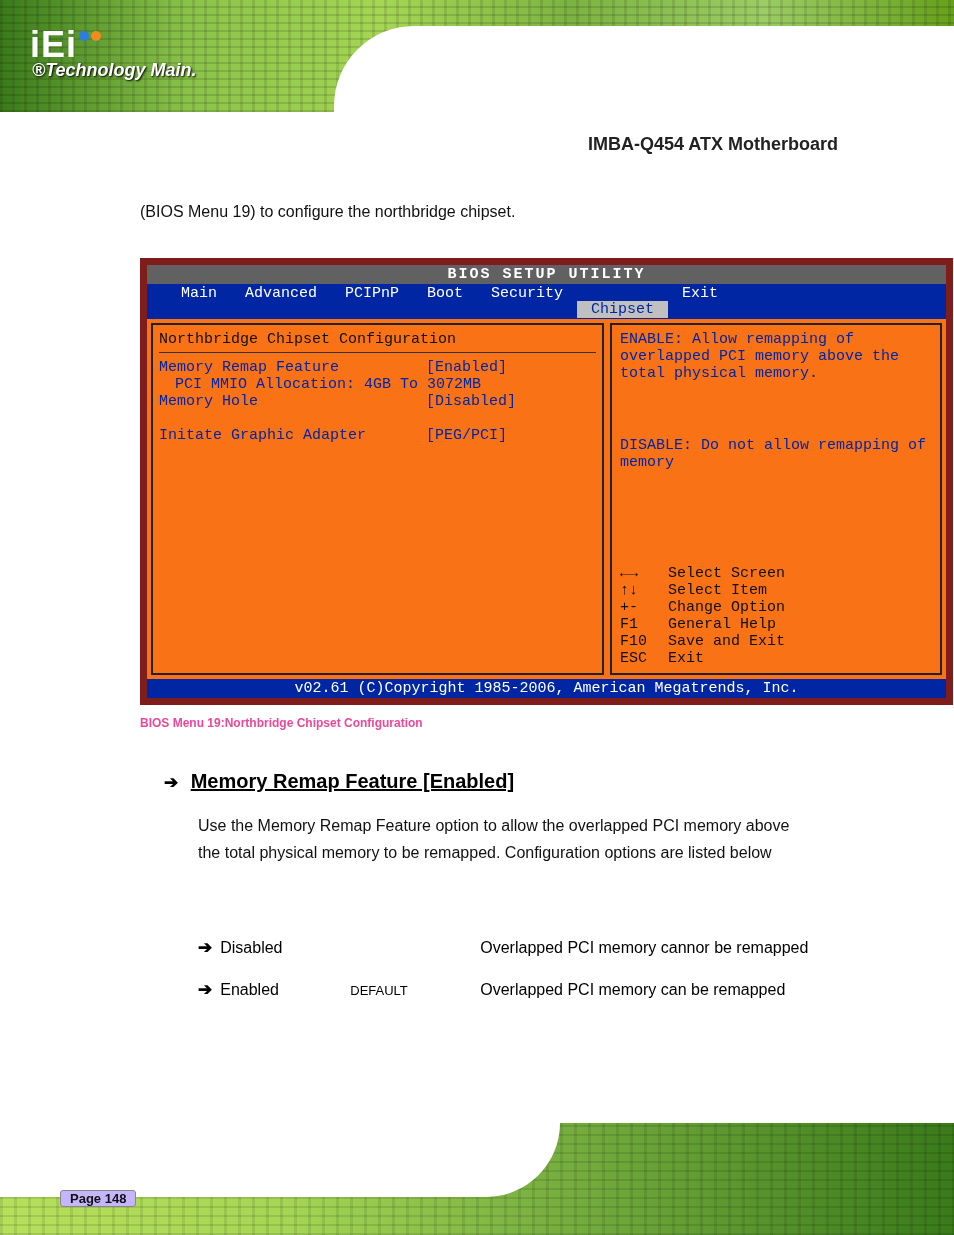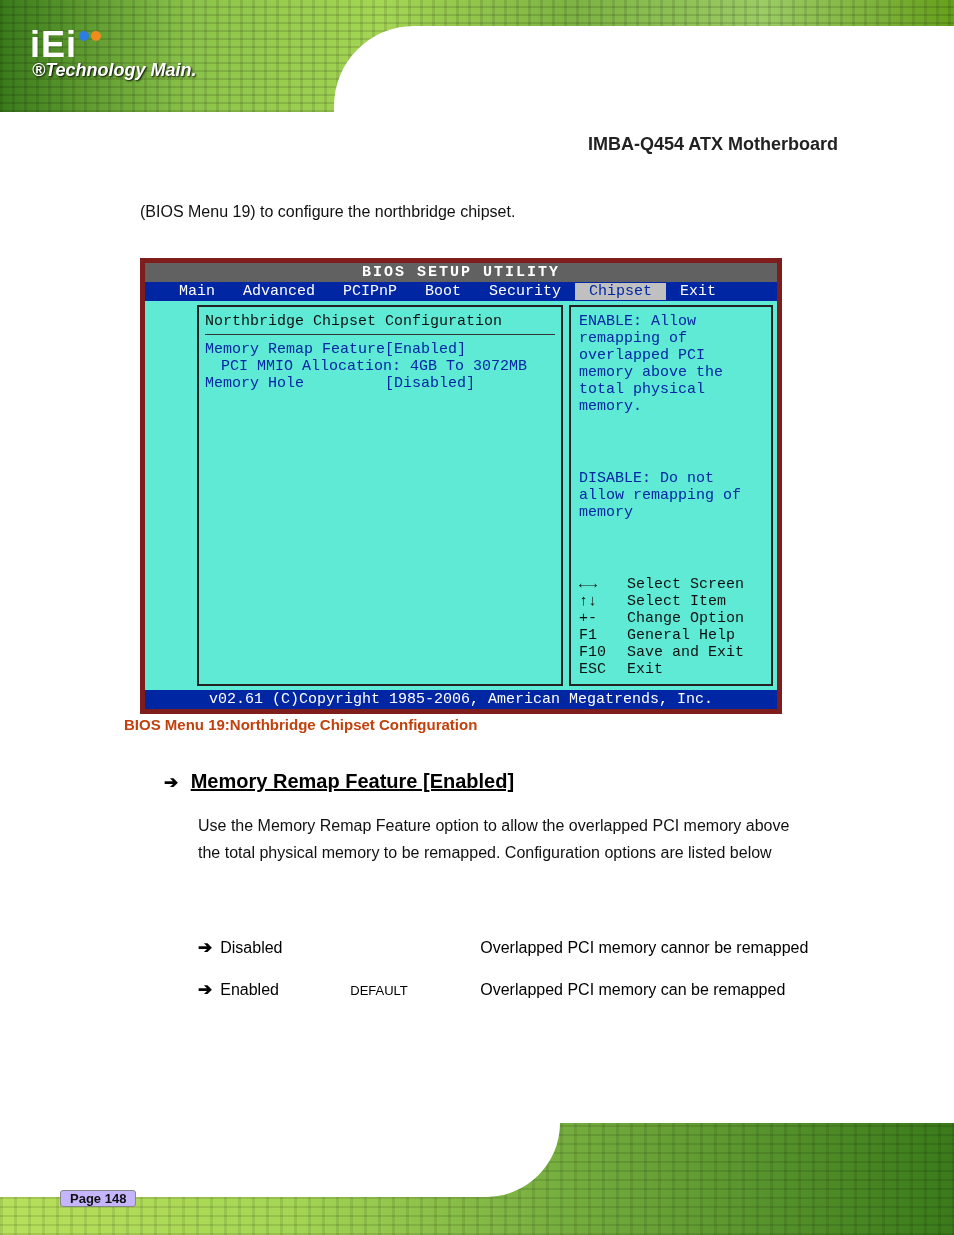--- a/index.html
+++ b/index.html
@@ -73,46 +73,45 @@
     position: absolute;
     left: 140px;
     top: 203px;
     font-size: 16px;
     color: #111;
   }
   .bios-box {
     position: absolute;
     left: 140px;
     top: 258px;
-    width: 642px;
-    background: #5eead4;
+    width: 813px;
+    background: #f97316;
     font-family: "Courier New", monospace;
     font-size: 15px;
-    border: 5px solid #7f1d1d;
+    border: 7px solid #7f1d1d;
   }
   .bios-title {
     background: #616161;
     color: #fff;
     text-align: center;
     padding: 1px 0;
     font-weight: bold;
     letter-spacing: 2px;
   }
   .bios-tabs {
     background: #0026a3;
     color: #fff;
     display: flex;
     padding: 1px 20px;
   }
   .bios-tab { padding: 0 14px; }
-  .bios-tab.active { background: #c0c0c0; color: #0026a3; }
+  .bios-tab.active { background: #c0c0c0; color: #0026a3; margin-top: 16px; }
   .bios-body {
     display: flex;
     min-height: 360px;
-    margin-left: 48px;
   }
   .bios-left {
     flex: 1.4;
     border: 2px solid #222;
     margin: 4px 3px 4px 4px;
     padding: 4px 6px;
     color: #0026a3;
   }
   .bios-left .heading { color: #111; border-bottom: 1px solid #333; padding: 2px 0 4px; margin-bottom: 6px;}
   .bios-row { display: flex; }
@@ -134,25 +133,25 @@
   .bios-right .nav-row { display:flex; }
   .bios-right .nav-row .k { width: 48px; white-space: pre;}
   .bios-footer {
     background: #0026a3;
     color: #fff;
     text-align: center;
     padding: 1px 0;
   }
   .caption {
     position: absolute;
-    left: 124px;
+    left: 140px;
     top: 716px;
-    font-size: 15px;
-    font-weight: bold;
-    color: #c2410c;
+    font-size: 12px;
+    font-weight: bold;
+    color: #ec4899;
   }
   .option-heading {
     position: absolute;
     left: 164px;
     top: 770px;
   }
   .arrow { font-size: 17px; font-weight: bold; margin-right: 8px;}
   .opt-title { font-size: 20px; font-weight: bold; text-decoration: underline; }
   .option-body {
     position: absolute;
@@ -252,20 +251,24 @@
       <div class="bios-row">
         <span class="lbl">Memory Remap Feature</span>
         <span class="val">[Enabled]</span>
       </div>
       <div class="bios-sub">PCI MMIO Allocation: 4GB To 3072MB</div>
       <div class="bios-row">
         <span class="lbl">Memory Hole</span>
         <span class="val">[Disabled]</span>
       </div>
       <div class="bios-row">&nbsp;</div>
+      <div class="bios-row">
+        <span class="lbl">Initate Graphic Adapter</span>
+        <span class="val">[PEG/PCI]</span>
+      </div>
     </div>
     <div class="bios-right">
       <div class="help-para">ENABLE: Allow remapping of overlapped PCI memory above the total physical memory.</div>
       <div class="help-para">DISABLE: Do not allow remapping of memory</div>
       <div class="nav-help">
         <div class="nav-row">
             <span class="k">←→</span>
             <span>Select Screen</span>
           </div>
         <div class="nav-row">

